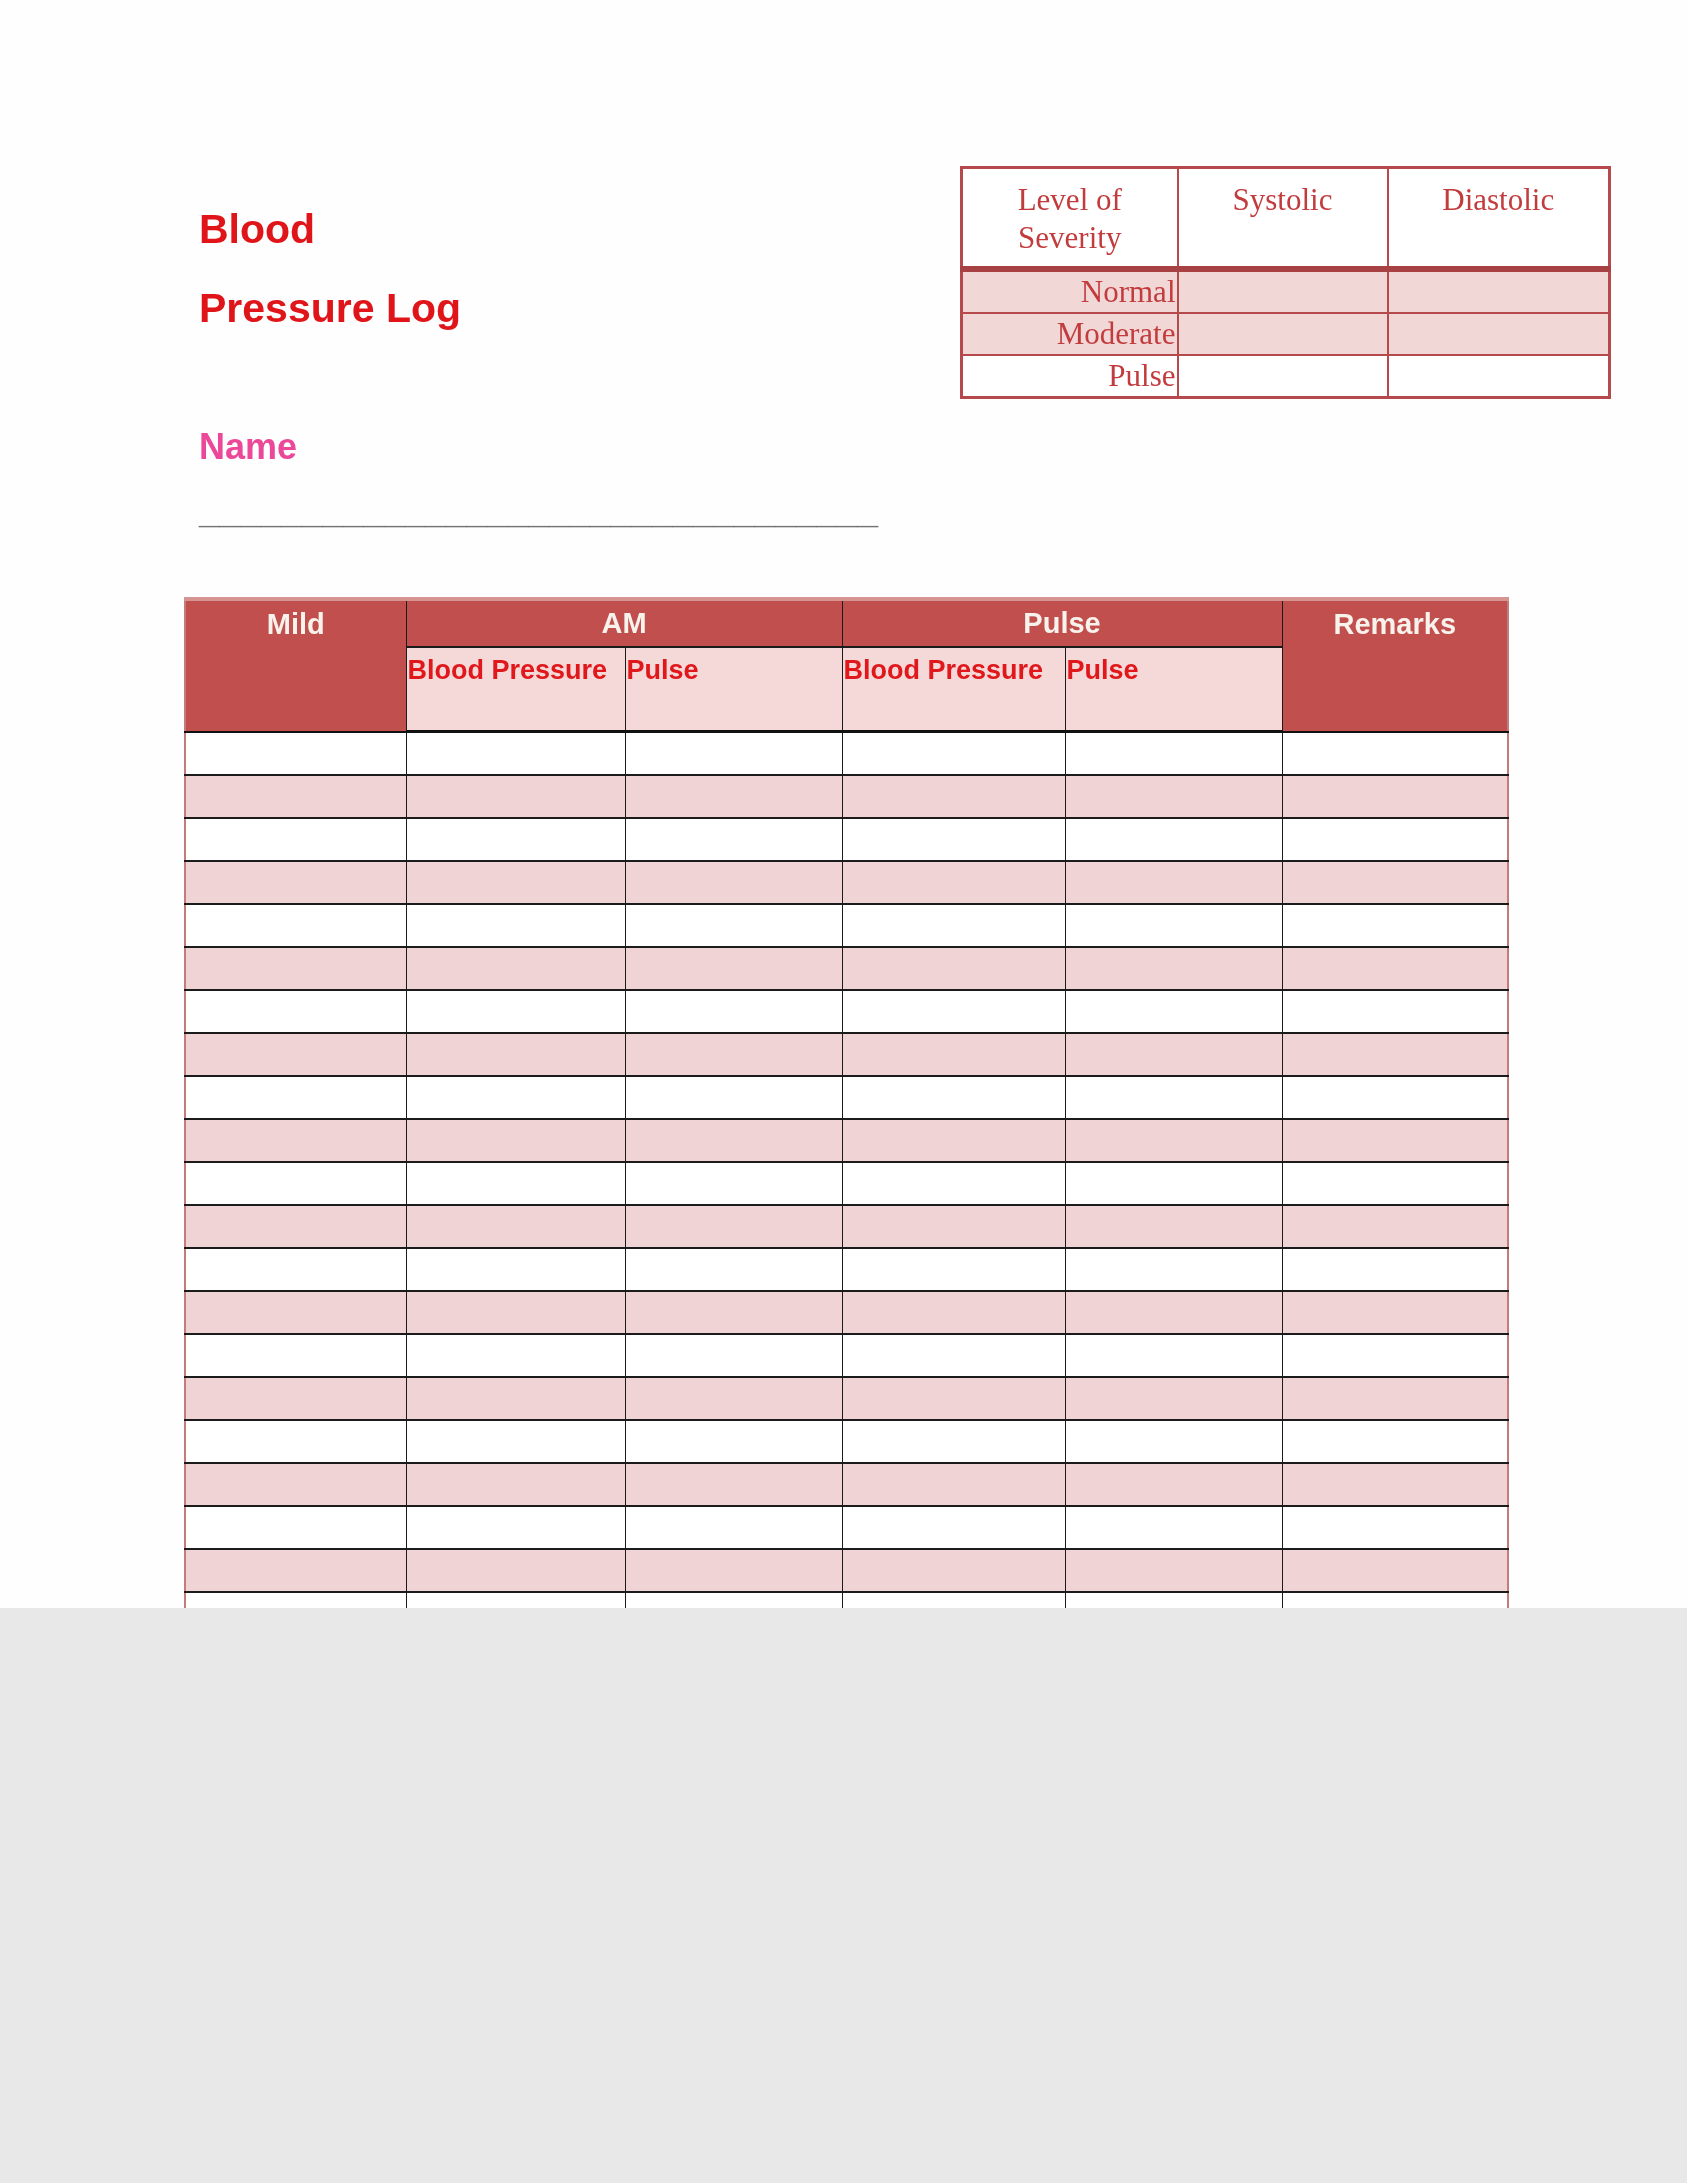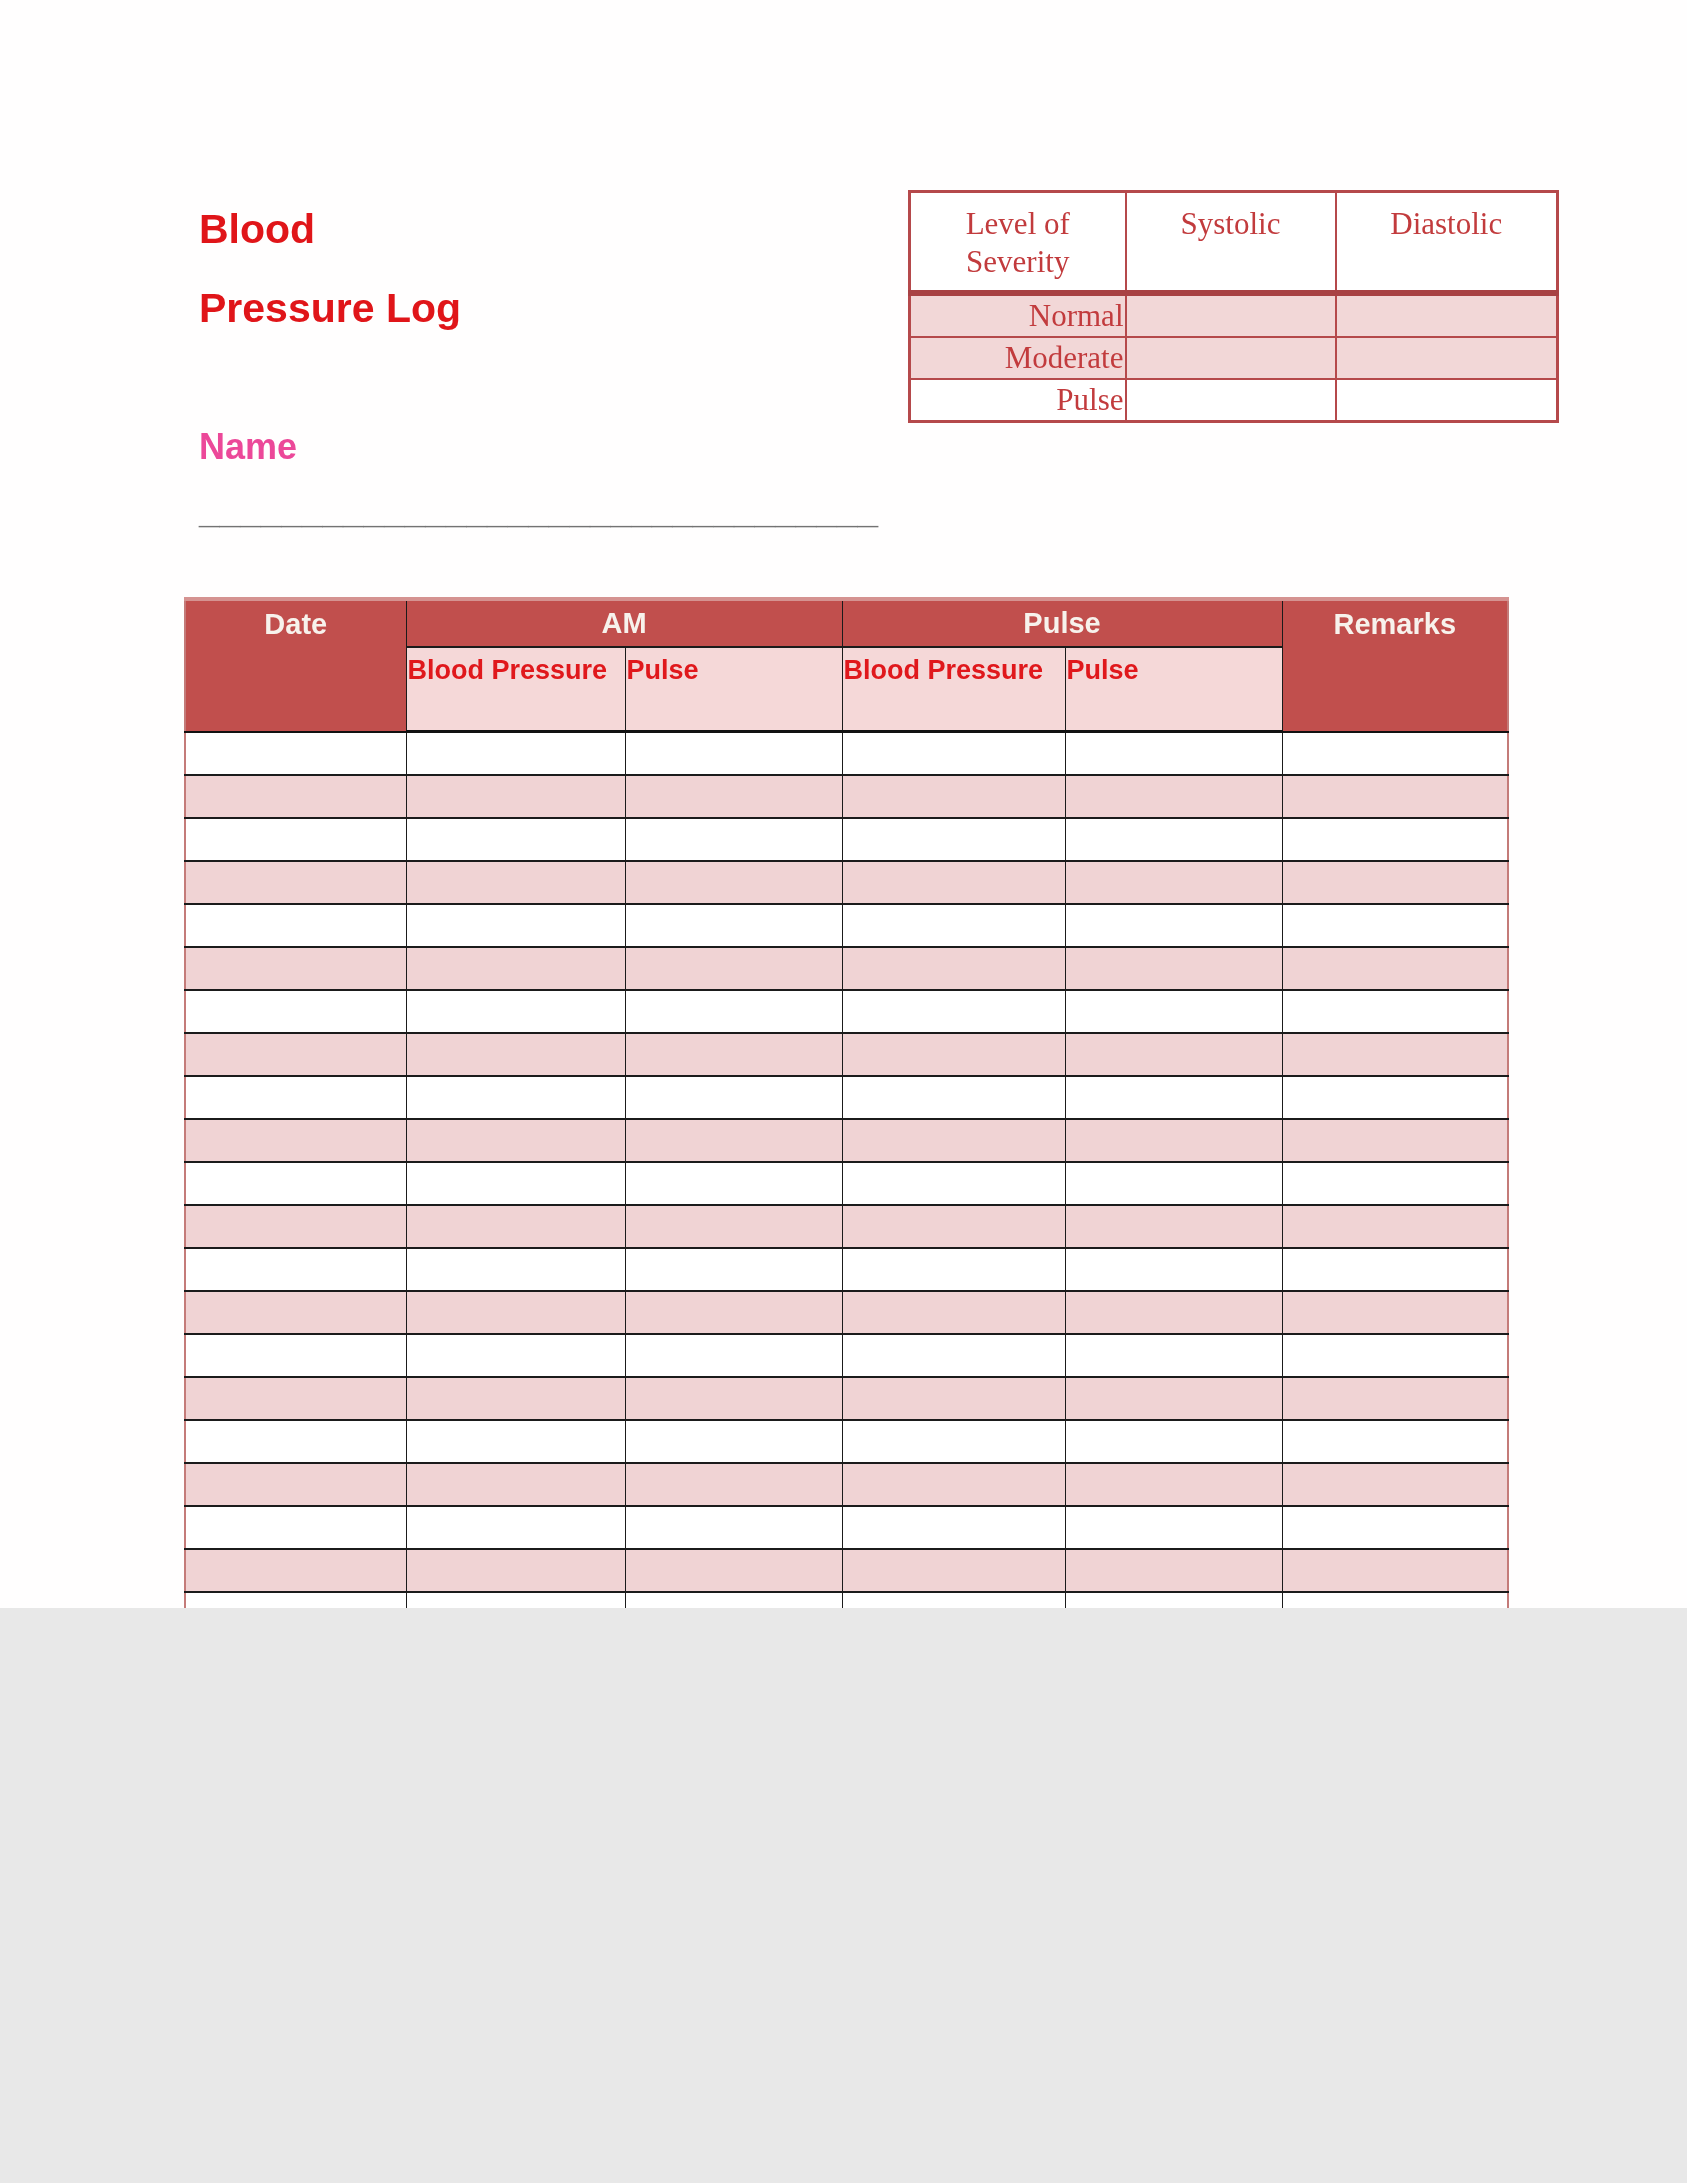--- a/index.html
+++ b/index.html
@@ -23,26 +23,25 @@
   }
   .name-underline{
     position:absolute;left:199px;top:476px;
     font-size:37px;font-weight:bold;color:#737373;
     line-height:70px;letter-spacing:0;white-space:nowrap;
   }
 
   
   table{border-collapse:collapse;table-layout:fixed;}
   .severity-table{
-    position:absolute;left:908px;top:166px;
+    position:absolute;left:960px;top:166px;
     width:647px;
     font-family:"Liberation Serif", serif;
     color:#c23b3d;
     border:3.5px solid #b5494b;
-    margin-top:24px;
   }
   .severity-table th,.severity-table td{
     border:2.6px solid #b5494b;
     overflow:hidden;
   }
   .severity-table th{
     height:84px;
     background:#ffffff;
     font-weight:normal;
     font-size:31px;line-height:38px;
@@ -147,21 +146,21 @@
     <colgroup>
       <col style="width:221px">
         <col style="width:219px">
         <col style="width:217px">
       <col style="width:223px">
         <col style="width:217px">
         <col style="width:226px">
     </colgroup>
     <thead>
       <tr class="group-row">
-        <th class="spans-two" rowspan="2">Date</th>
+        <th class="spans-two" rowspan="2">Mild</th>
         <th colspan="2">AM</th>
         <th colspan="2">Pulse</th>
         <th class="spans-two" rowspan="2">Remarks</th>
       </tr>
       <tr class="sub-row">
         <th>Blood Pressure</th>
         <th>Pulse</th>
         <th>Blood Pressure</th>
         <th>Pulse</th>
       </tr>

